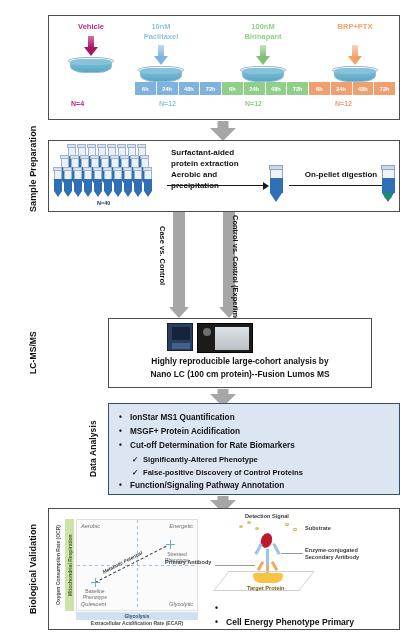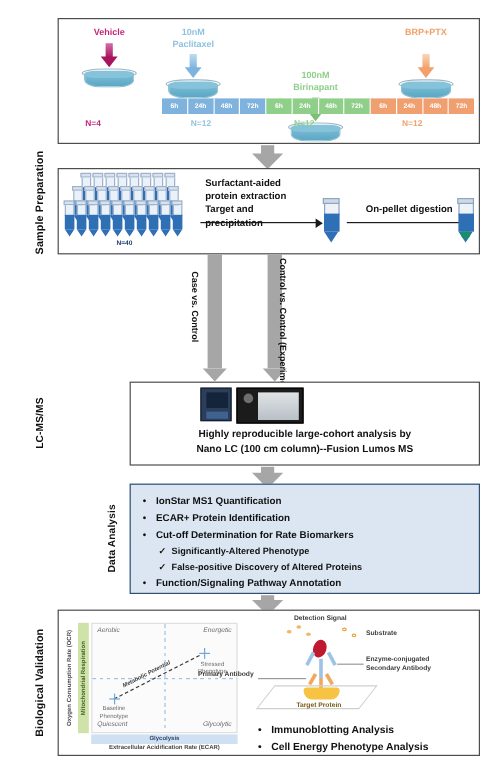--- a/index.html
+++ b/index.html
@@ -116,21 +116,21 @@
   .bigtube .pellet { position:absolute; left:3px; top:28px; width:8px; height:6px; background:#1a8f6a; border-radius:0 0 5px 5px; }
 
   
   .cmp-label {
     position:absolute; writing-mode:vertical-rl;
     font-size:7.5px; font-weight:bold; color:#111; white-space:nowrap;
     line-height:9px;
   }
 
   
-  #ms-panel { left:108px; top:318px; width:292px; height:70px; }
+  #ms-panel { left:108px; top:318px; width:264px; height:70px; }
   #ms-label { left:28px; top:318px; height:70px; width:16px; font-size:8.5px; }
   .ms-instr { position:absolute; top:4px; }
   .ms-box1 { left:58px; width:26px; height:28px; background:#2b3f5c; border:1px solid #17202e; }
   .ms-box1:before { content:''; position:absolute; left:4px; top:3px; width:18px; height:13px; background:#14243a; }
   .ms-box1:after  { content:''; position:absolute; left:4px; top:19px; width:18px; height:6px; background:#3f6291; }
   .ms-box2 { left:88px; width:56px; height:30px; background:#1b1b1b; border:1px solid #000; }
   .ms-box2:before { content:''; position:absolute; right:3px; top:3px; width:34px; height:23px; background:linear-gradient(#dfe3e6,#b9c0c6); }
   .ms-box2:after { content:''; position:absolute; left:5px; top:4px; width:8px; height:8px; background:#6e6e6e; border-radius:50%; }
   .ms-text {
     position:absolute; left:0; right:0; top:36px; text-align:center;
@@ -255,21 +255,21 @@
         <div class="s" style="background:linear-gradient(#bcdcf0,#7fb3dd);"></div>
         <div class="h" style="border-top:9px solid #7fb3dd;"></div>
       </div>
       <div class="dish">
         <div class="rim"></div>
           <div class="body"></div>
       </div>
     </div>
 
     <div class="tgroup" style="left:172px; width:84px;">
-      <div class="tlabel" style="color:#8fcf8a;margin-top:36px;">100nM</div>
+      <div class="tlabel" style="color:#8fcf8a;">100nM</div>
       <div class="tlabel" style="color:#8fcf8a;">Birinapant</div>
       <div class="down-arrow">
         <div class="s" style="background:linear-gradient(#c2e6bd,#7cc077);"></div>
         <div class="h" style="border-top:9px solid #7cc077;"></div>
       </div>
       <div class="dish">
         <div class="rim"></div>
           <div class="body"></div>
       </div>
     </div>
@@ -483,21 +483,21 @@
             <div class="liq"></div>
             <div class="tip"></div>
           </div>
       </div>
       <div style="position:absolute; left:44px; top:56px; font-size:5.5px; font-weight:bold; color:#1a3a6b;">N=40</div>
     </div>
 
     <div class="prep-text" style="left:122px; top:6px; width:96px;">
       <div>Surfactant-aided</div>
       <div>protein extraction</div>
-      <div>Target and</div>
+      <div>Aerobic and</div>
       <div>precipitation</div>
     </div>
     <div class="hline" style="left:118px; top:44px; width:98px;"></div>
     <div class="hhead" style="left:214px; top:41px;"></div>
 
     <div class="bigtube" style="left:220px; top:24px;">
       <div class="cap"></div>
         <div class="tv"></div>
         <div class="lq"></div>
         <div class="tp"></div>
@@ -527,51 +527,51 @@
     <div class="head" style="top:95px;"></div>
   </div>
   <div class="cmp-label" style="left:231px; top:215px;">Control vs. Control (Experimental Null)</div>
 
   <div class="vlabel" id="ms-label">LC-MS/MS</div>
   <div class="panel" id="ms-panel">
     <div class="ms-instr ms-box1"></div>
     <div class="ms-instr ms-box2"></div>
     <div class="ms-text">
       <div>Highly reproducible large-cohort analysis by</div>
-      <div>Nano LC (100 cm column)--Fusion Lumos MS</div>
+      <div>Nano LC (100 cm protein)--Fusion Lumos MS</div>
     </div>
   </div>
 
   <div class="garrow big" style="left:210px; top:389px; width:26px; height:15px;">
     <div class="shaft" style="top:0; width:11px; height:6px;"></div>
     <div class="head" style="top:5px;"></div>
   </div>
 
   <div class="vlabel" id="da-label">Data Analysis</div>
   <div class="panel" id="da-panel">
     <div id="da-list">
       <div class="da-item">
         <span class="bl">•</span>
         <span>IonStar MS1 Quantification</span>
       </div>
       <div class="da-item">
         <span class="bl">•</span>
-        <span>ECAR+ Protein Identification</span>
+        <span>MSGF+ Protein Acidification</span>
       </div>
       <div class="da-item">
         <span class="bl">•</span>
         <span>Cut-off Determination for Rate Biomarkers</span>
       </div>
       <div class="da-sub">
         <span class="ck">✓</span>
         <span>Significantly-Altered Phenotype</span>
       </div>
       <div class="da-sub">
         <span class="ck">✓</span>
-        <span>False-positive Discovery of Altered Proteins</span>
+        <span>False-positive Discovery of Control Proteins</span>
       </div>
       <div class="da-item">
         <span class="bl">•</span>
         <span>Function/Signaling Pathway Annotation</span>
       </div>
     </div>
   </div>
 
   <div class="garrow big" style="left:210px; top:496px; width:26px; height:14px;">
     <div class="shaft" style="top:0; width:11px; height:5px;"></div>
@@ -635,22 +635,21 @@
       <div class="im-txt" style="left:-44px; top:46px;">Primary Antibody</div>
 
       <div class="slab"></div>
       <div class="target"></div>
       <div class="im-txt" style="left:38px; top:72px; color:#7a5a12;">Target Protein</div>
     </div>
 
     <div class="bv-bullets">
       <div class="bv-item">
         <span class="bl">•</span>
-        <span>Immunoblotting Analysis</span>
       </div>
       <div class="bv-item">
         <span class="bl">•</span>
-        <span>Cell Energy Phenotype Analysis</span>
+        <span>Cell Energy Phenotype Primary</span>
       </div>
     </div>
   </div>
 
 </div>
 
 </body></html>

